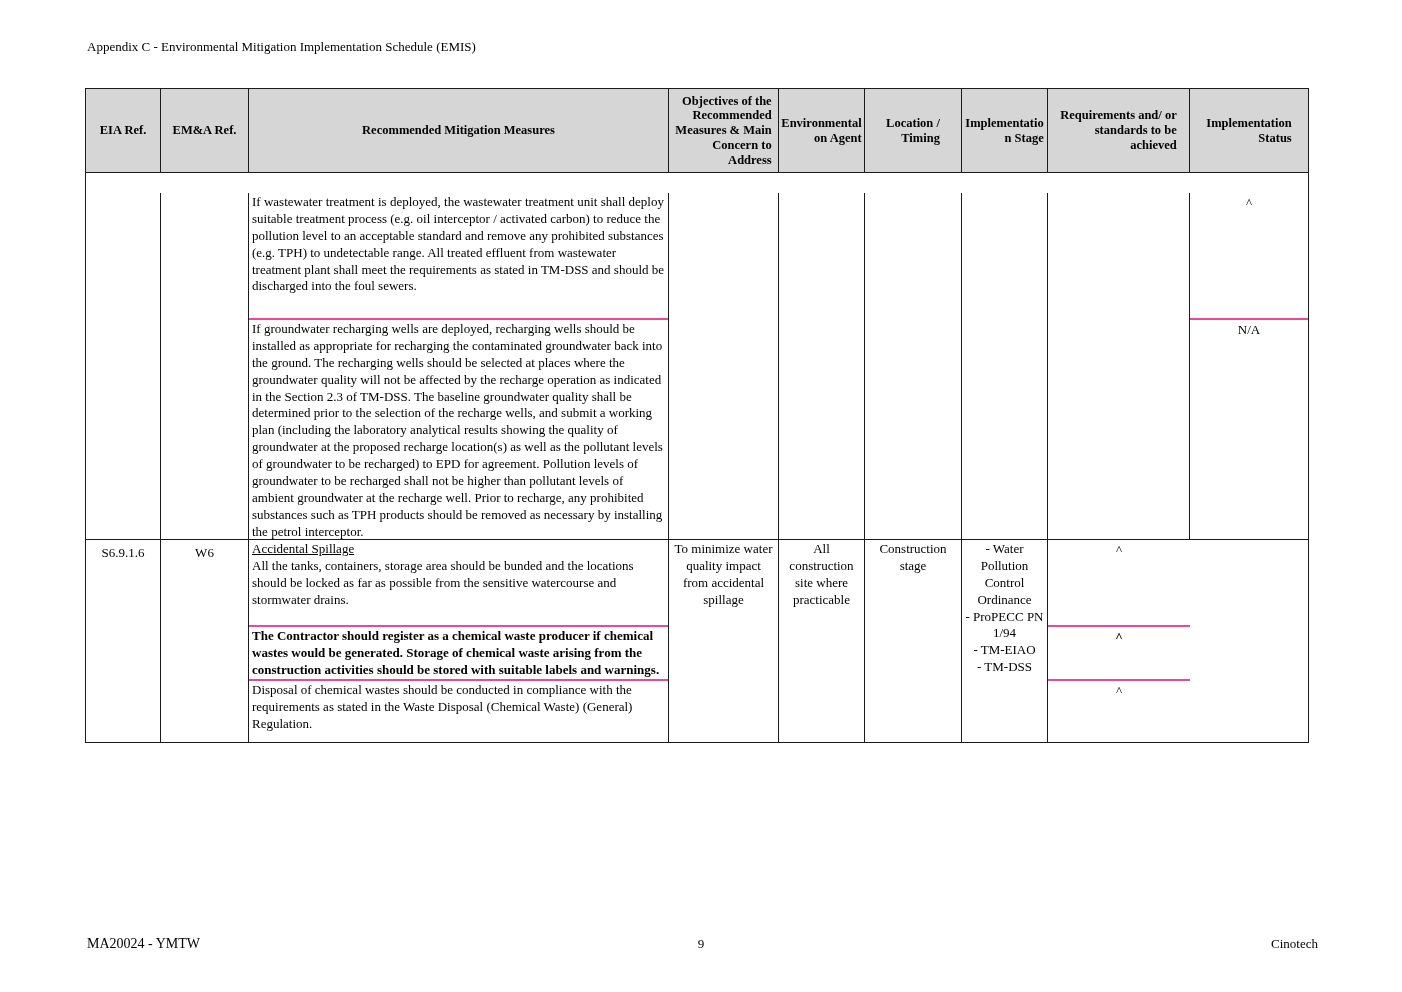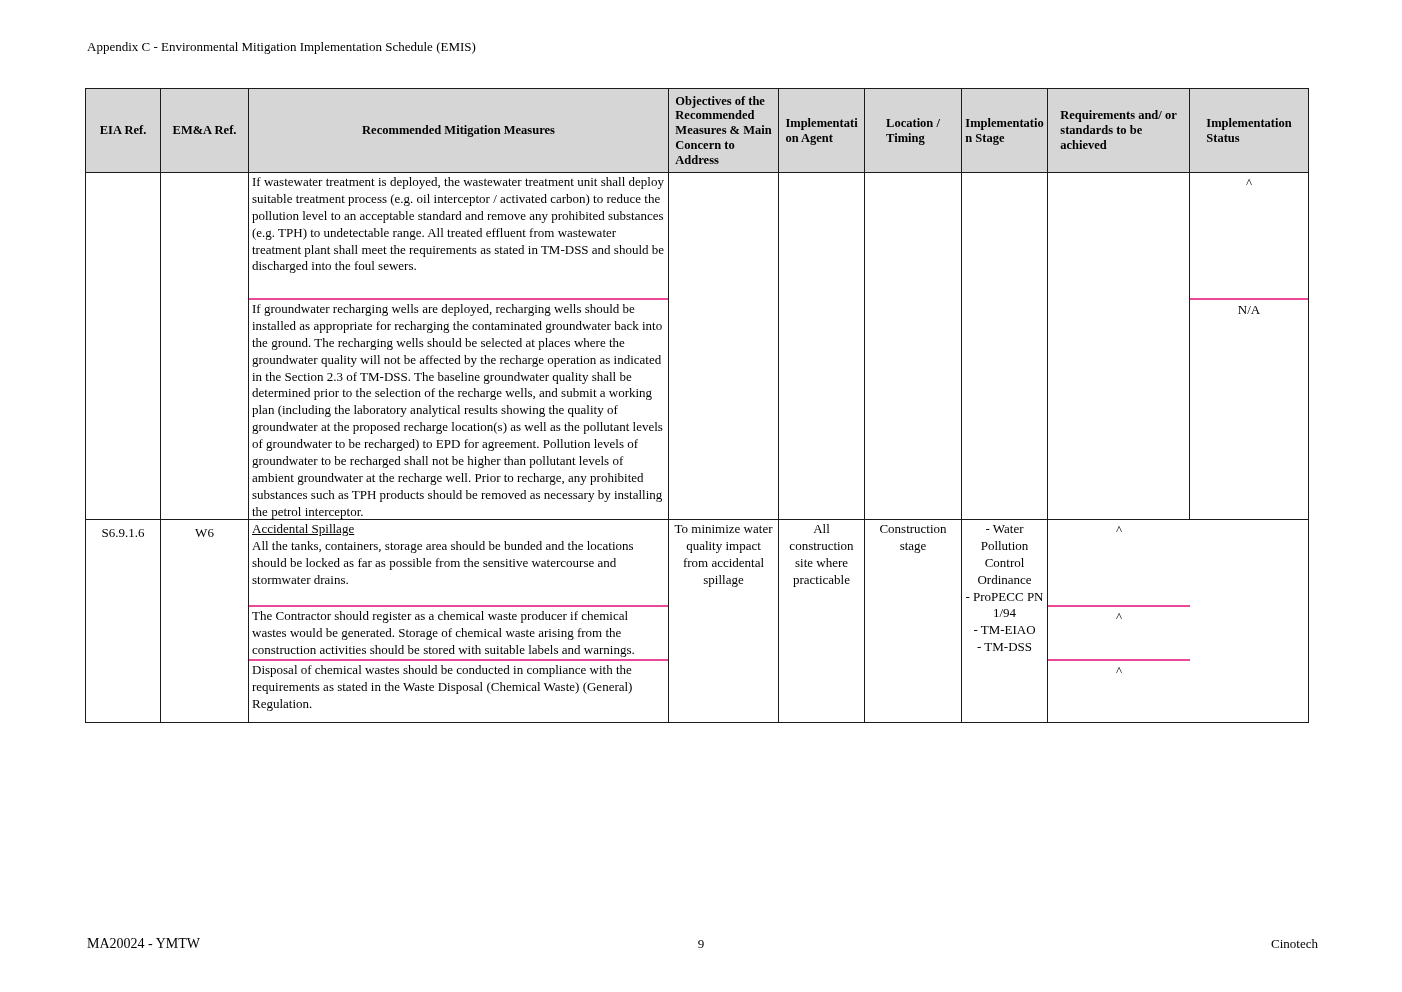--- a/index.html
+++ b/index.html
@@ -31,32 +31,32 @@
   }
   .lc { border-right: none; }
   .hdr {
     height: 84px;
     background: #d6d6d6;
     border-bottom: 1px solid #1b1b1b;
     font-weight: bold;
     font-size: 12.5px;
     line-height: 1.18;
     display: flex; align-items: center; justify-content: center;
-    text-align: left;
+    text-align: right;
     white-space: pre-line;
     padding: 2px;
   }
-  .r1 { height: 347px; border-bottom: 1px solid #1b1b1b; }
+  .r1 { height: 347px; border-bottom: 1px solid #1b1b1b; margin-top: 20px; }
   .r2 { height: 202px; border-bottom: none; }
   .sub { box-sizing: border-box; overflow: hidden; }
   .sub + .sub { border-top: 2px solid #ec4899; }
   .h125 { height: 125px; }
   .h236 { height: 236px; }
   .h85  { height: 85px; }
-  .h54  { height: 54px; }
+  .h54  { height: 54px; font-weight: bold; }
   .h63  { height: 63px; }
   .pad  { padding: 1px 3px 0 3px; }
   .ref-cell { text-align: center; padding-top: 5px; }
   .txt-left { text-align: center; padding: 1px 3px 0 3px; }
   .txt-center { text-align: center; padding: 1px 2px 0 2px; }
   .pre { white-space: pre-line; }
   .status-sub { text-align: center; padding-top: 2px; }
   .measure-heading { display: block; text-decoration: underline; }
   .footer-left  { position: absolute; left: 87px;  top: 936px; font-size: 14px; }
   .footer-center{ position: absolute; left: 0; right: 0; top: 936px; text-align: center; font-size: 13px; }
@@ -70,21 +70,21 @@
 <div class="emis-table">
 
   <div class="cell hdr">EIA Ref.</div>
   <div class="cell hdr">EM&amp;A Ref.</div>
   <div class="cell hdr">Recommended Mitigation Measures</div>
   <div class="cell hdr">Objectives of the
 Recommended
 Measures &amp; Main
 Concern to
 Address</div>
-  <div class="cell hdr">Implementati
+  <div class="cell hdr">Environmental
 on Agent</div>
   <div class="cell hdr">Location /
 Timing</div>
   <div class="cell hdr">Implementatio
 n Stage</div>
   <div class="cell hdr">Requirements and/ or
 standards to be
 achieved</div>
   <div class="cell hdr lc">Implementation
 Status</div>

